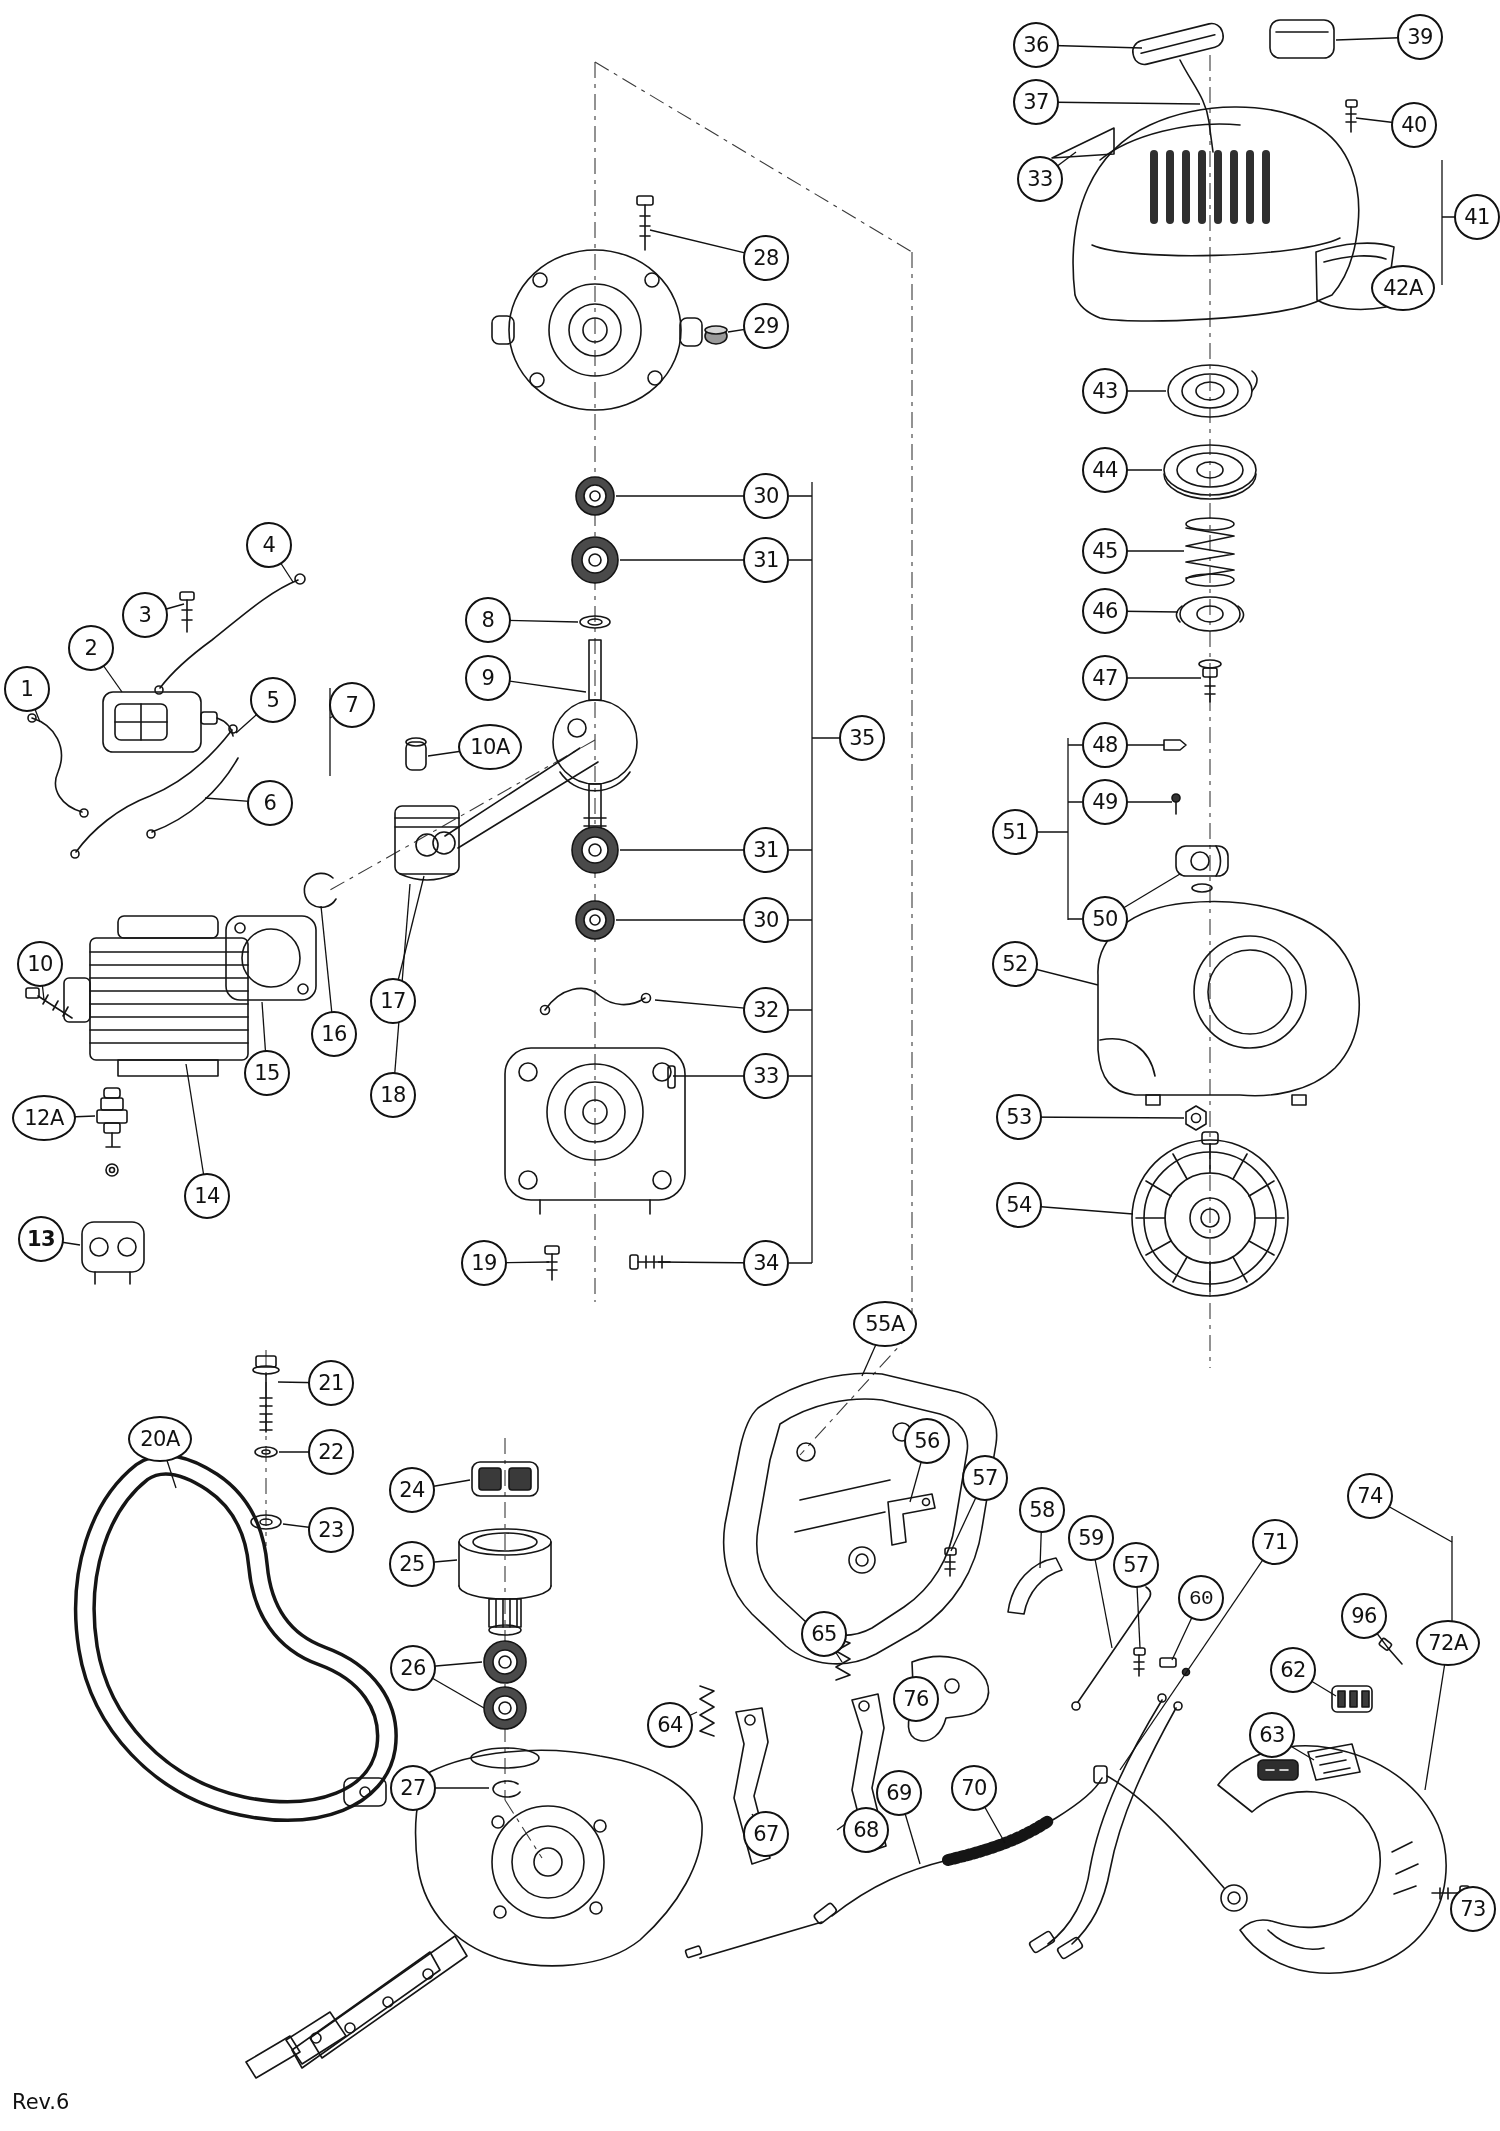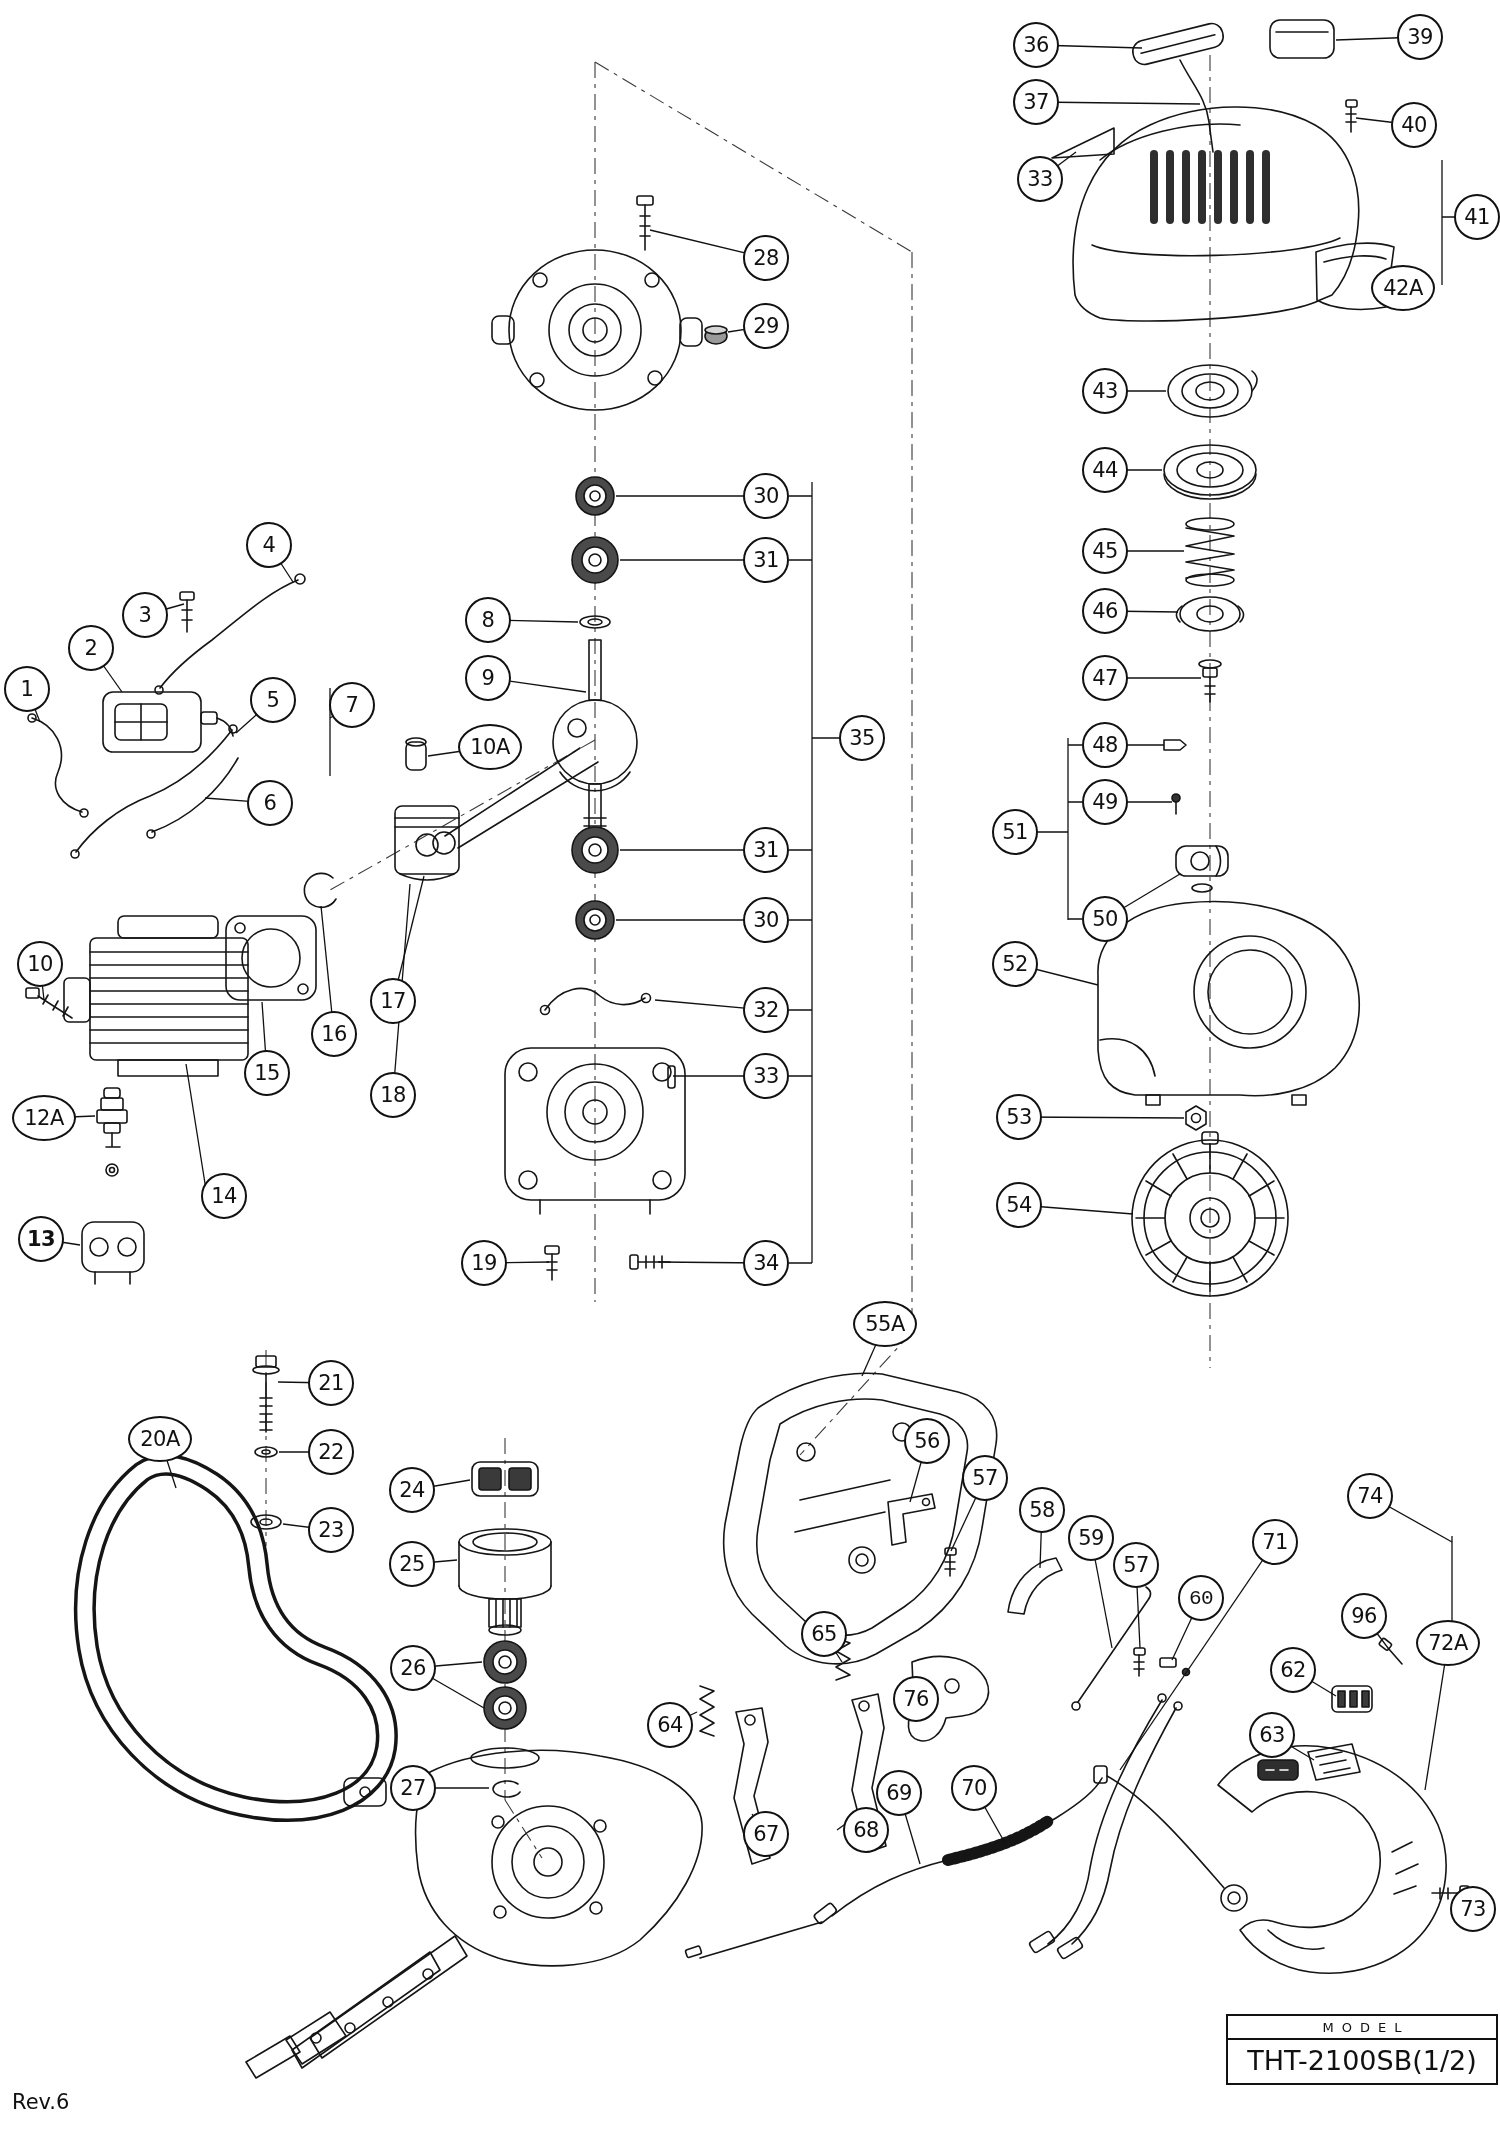--- a/index.html
+++ b/index.html
@@ -434,21 +434,21 @@
       <div class="callout" style="left: 269px; top: 545px;">4</div>
       <div class="callout" style="left: 273px; top: 700px;">5</div>
       <div class="callout" style="left: 270px; top: 803px;">6</div>
       <div class="callout" style="left: 352px; top: 705px;">7</div>
       <div class="callout" style="left: 488px; top: 620px;">8</div>
       <div class="callout" style="left: 488px; top: 678px;">9</div>
       <div class="callout wide" style="left: 490px; top: 747px;">10A</div>
       <div class="callout" style="left: 40px; top: 964px;">10</div>
       <div class="callout wide" style="left: 44px; top: 1118px;">12A</div>
       <div class="callout" style="left: 41px; top: 1239px; font-weight: bold;">13</div>
-      <div class="callout" style="left: 224px; top: 1196px;">14</div>
+      <div class="callout" style="left: 207px; top: 1196px;">14</div>
       <div class="callout" style="left: 267px; top: 1073px;">15</div>
       <div class="callout" style="left: 334px; top: 1034px;">16</div>
       <div class="callout" style="left: 393px; top: 1001px;">17</div>
       <div class="callout" style="left: 393px; top: 1095px;">18</div>
       <div class="callout" style="left: 484px; top: 1263px;">19</div>
       <div class="callout wide" style="left: 160px; top: 1439px;">20A</div>
       <div class="callout" style="left: 331px; top: 1383px;">21</div>
       <div class="callout" style="left: 331px; top: 1452px;">22</div>
       <div class="callout" style="left: 331px; top: 1530px;">23</div>
       <div class="callout" style="left: 412px; top: 1490px;">24</div>
@@ -502,18 +502,14 @@
       <div class="callout" style="left: 899px; top: 1793px;">69</div>
       <div class="callout" style="left: 974px; top: 1788px;">70</div>
       <div class="callout" style="left: 1275px; top: 1542px;">71</div>
       <div class="callout wide" style="left: 1448px; top: 1643px;">72A</div>
       <div class="callout" style="left: 1473px; top: 1909px;">73</div>
       <div class="callout" style="left: 1370px; top: 1496px;">74</div>
     </div>
 
 <div class="rev">Rev.6</div>
 
-<div class="model-panel">
-  <div class="model-label">MODEL</div>
-  <div class="model-value">THT-2100SB(1/2)</div>
+
 </div>
 
-</div>
-
 </body></html>

